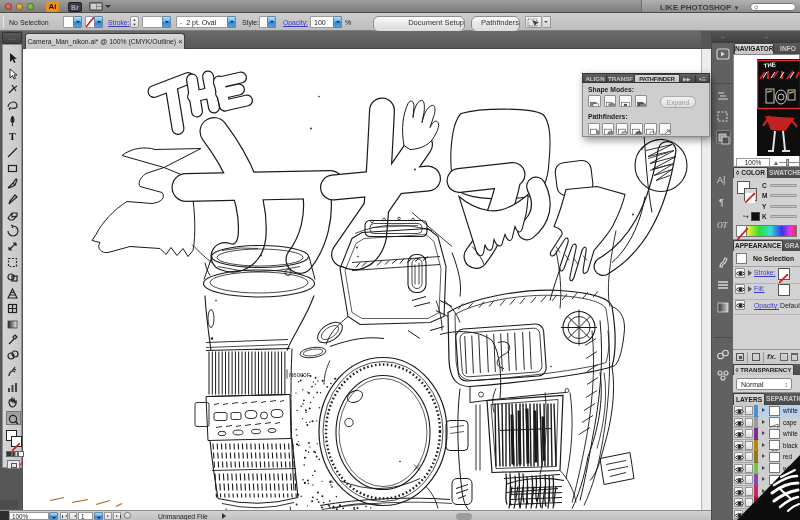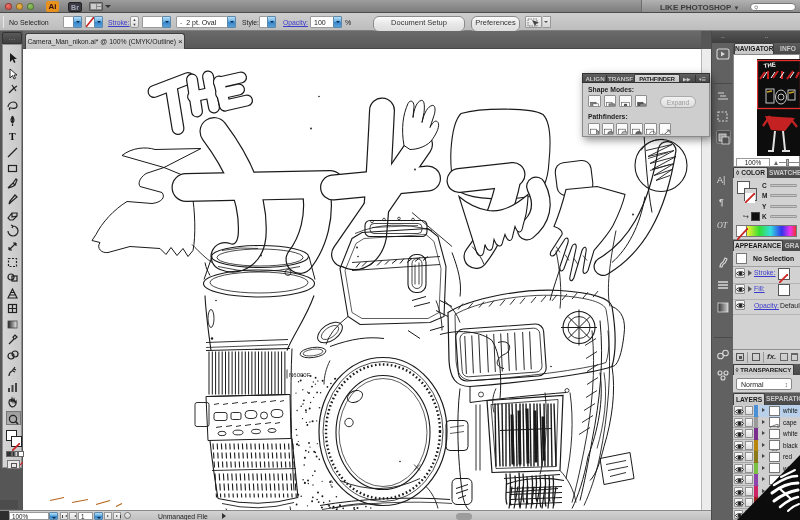--- a/index.html
+++ b/index.html
@@ -1,21 +1,21 @@
 <!DOCTYPE html>
 <html><head><meta charset="utf-8">
 <style>
 *{margin:0;padding:0;box-sizing:border-box}
 html,body{width:800px;height:520px;overflow:hidden;background:#565656;
   font-family:"Liberation Sans",sans-serif;}
 .abs{position:absolute}
 .blue{color:#3a3acc;text-decoration:underline}
 .macbtn{position:absolute;height:16px;border:1px solid #8a8a8a;border-radius:6px;
   background:linear-gradient(#fdfdfd,#e9e9e9 45%,#dcdcdc);font-size:7.5px;color:#333;
-  text-align:center;line-height:11px;box-shadow:0 .5px 0 rgba(255,255,255,.7)}
+  text-align:right;line-height:11px;box-shadow:0 .5px 0 rgba(255,255,255,.7)}
 .ddf{position:absolute;background:#fff;border:1px solid #9a9a9a;border-radius:1px;
   font-size:7px;color:#222;line-height:11px;padding-left:3px}
 .ddb{position:absolute;width:9px;border:1px solid #5f87a8;border-radius:1px;
   background:linear-gradient(#b8e0f8,#5aa7e0 50%,#3584cc 50%,#57a0d8);}
 .ddb:after{content:"";position:absolute;left:2px;top:4px;border:2.5px solid transparent;
   border-top-color:#0a2a4a;}
 .tabdark{position:absolute;top:0;height:100%;font-size:6.6px;font-weight:bold;color:#c9c9c9;
   line-height:11px;text-align:center}
 .tablight{position:absolute;top:0;height:100%;font-size:6.6px;font-weight:bold;color:#1a1a1a;
   line-height:11px;text-align:center;background:linear-gradient(#d8d8d8,#c7c7c7);
@@ -59,21 +59,21 @@
 <div class="ddf" style="left:176px;top:3px;width:52px;height:12px;text-align:left"><span style="color:#666">-</span>&nbsp; 2 pt. Oval</div>
 <div class="ddb" style="left:227px;top:3px;height:12px"></div>
 <div class="abs" style="left:242px;top:6px;font-size:6.8px;color:#222">Style:</div>
 <div class="ddf" style="left:259px;top:3px;width:9px;height:12px"></div>
 <div class="ddb" style="left:267px;top:3px;height:12px"></div>
 <div class="abs blue" style="left:283px;top:6px;font-size:6.8px">Opacity:</div>
 <div class="ddf" style="left:310px;top:3px;width:24px;height:12px">100</div>
 <div class="ddb" style="left:333px;top:3px;height:12px"></div>
 <div class="abs" style="left:345px;top:6px;font-size:7px;color:#222">%</div>
 <div class="macbtn" style="left:373px;top:3px;width:92px">Document Setup</div>
-<div class="macbtn" style="left:471px;top:3px;width:49px">Preferences</div>
+<div class="macbtn" style="left:471px;top:3px;width:49px">Pathfinders</div>
 <div class="abs" style="left:525px;top:3px;width:17px;height:12px;background:linear-gradient(#f5f5f5,#ddd);border:1px solid #999;border-radius:1px">
       <svg width="15" height="10" style="position:absolute;left:0;top:0">
         <rect x="2" y="2" width="9" height="7" fill="none" stroke="#777" stroke-width="1" stroke-dasharray="1.5,1"></rect>
         <path d="M6,3 l3,6 l1.4,-2.6 l2.6,-1 z" fill="#444"></path>
       </svg>
     </div>
 <div class="abs" style="left:543px;top:3px;width:8px;height:12px;background:linear-gradient(#f0f0f0,#d5d5d5);border:1px solid #999;border-left:none">
       <div class="abs" style="left:1px;top:4px;border:2.5px solid transparent;border-top-color:#555"></div>
     </div>
 </div>

